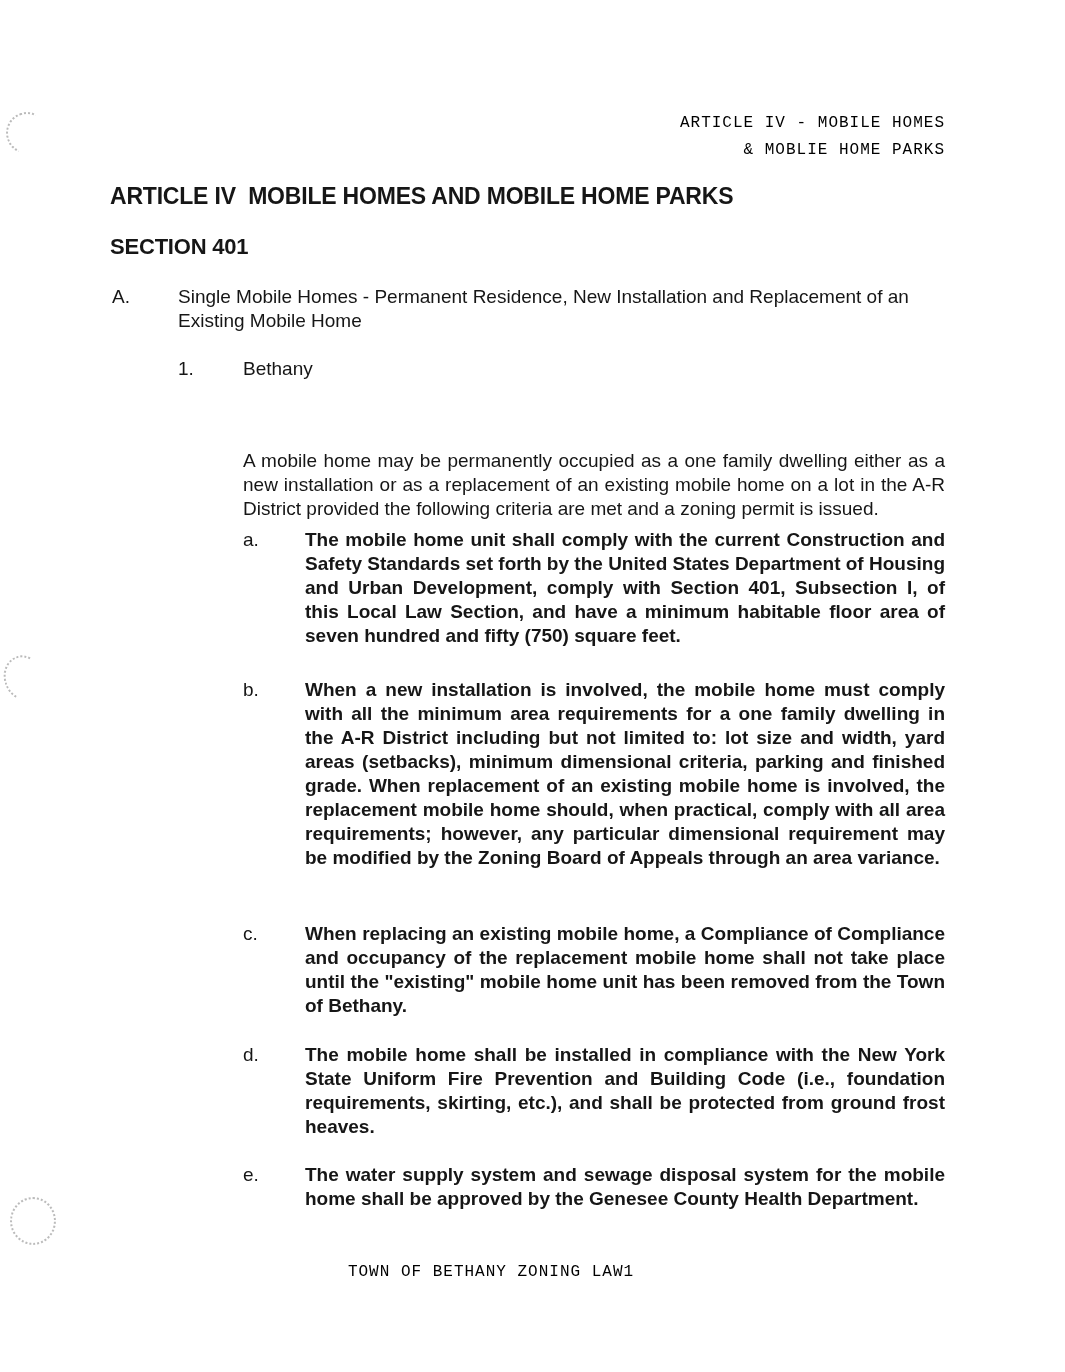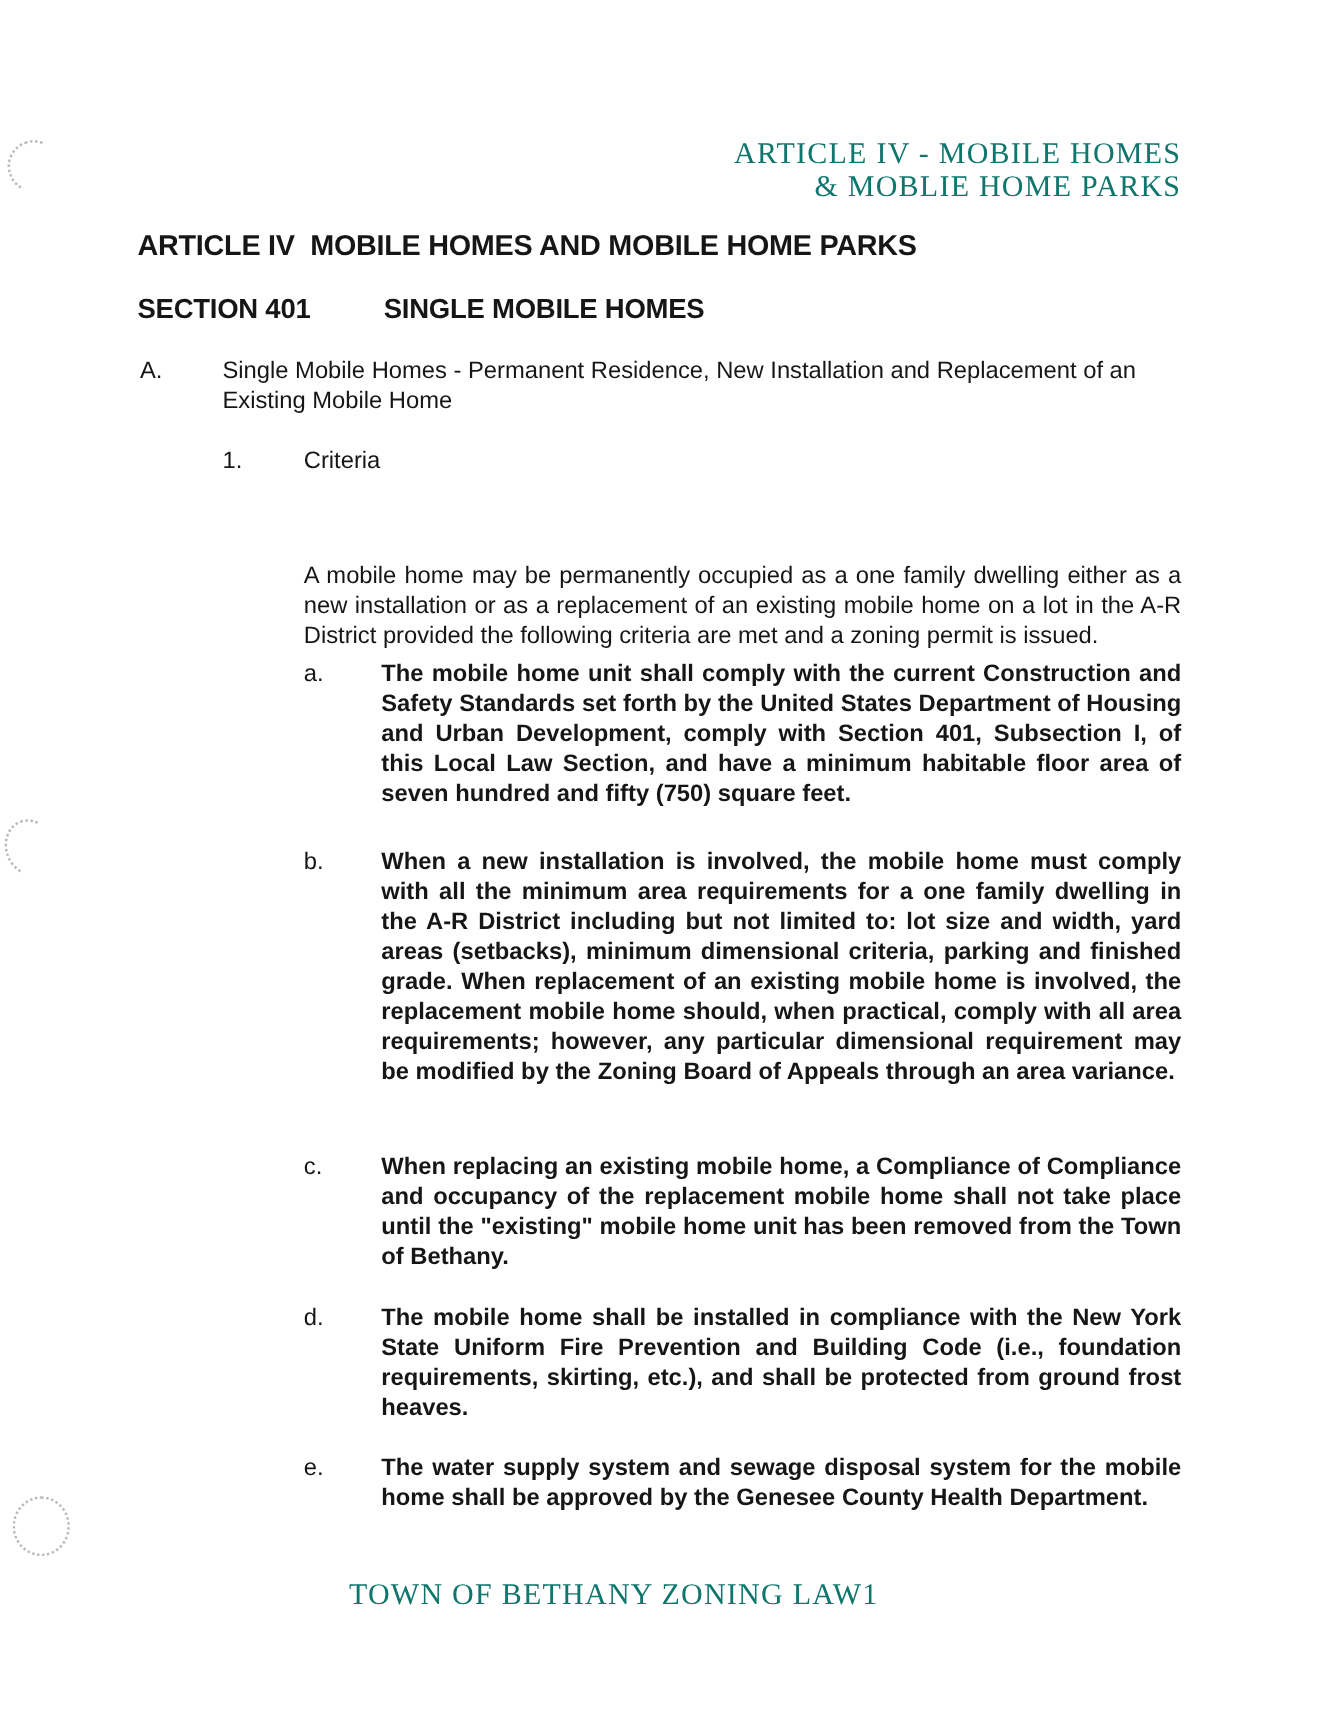--- a/index.html
+++ b/index.html
@@ -13,23 +13,23 @@
     height: 1372px;
     margin: 0 auto;
     background: #ffffff;
     overflow: hidden;
     color: #161616;
     font-family: "Liberation Sans", sans-serif;
   }
 
   
   .mono {
-    font-family: Liberation Serif, serif;
-    font-size: 24px;
-    color: #0f766e;
+    font-family: Liberation Mono, monospace;
+    font-size: 16px;
+    color: #000000;
   }
 
   .header-right {
     position: absolute;
     top: 110px;
     right: 120px;
     text-align: right;
     line-height: 27px;
     letter-spacing: 1px;
   }
@@ -140,31 +140,30 @@
 
   <div class="header-right mono">
     <div>ARTICLE IV - MOBILE HOMES</div>
     <div>&amp; MOBLIE HOME PARKS</div>
   </div>
 
   <div class="doc-title">ARTICLE IV  MOBILE HOMES AND MOBILE HOME PARKS</div>
 
   <div class="section-row">
     <span class="section-num">SECTION 401</span>
-    <span>SINGLE MOBILE HOMES</span>
   </div>
 
   <div class="clause-a body-text">
     <span class="label-col">A.</span>
     <span>Single Mobile Homes - Permanent Residence, New Installation and Replacement of an Existing Mobile Home</span>
   </div>
 
   <div class="sub-1 body-text">
     <span class="label-col">1.</span>
-    <span>Criteria</span>
+    <span>Bethany</span>
   </div>
 
   <div class="intro-para body-text">A mobile home may be permanently occupied as a one family dwelling either as a new installation or as a replacement of an existing mobile home on a lot in the A-R District provided the following criteria are met and a zoning permit is issued.</div>
 
   <div class="crit crit-a body-text">
     <span class="label-col">a.</span>
     <span class="text-col">The mobile home unit shall comply with the current Construction and Safety Standards set forth by the United States Department of Housing and Urban Development, comply with Section 401, Subsection I, of this Local Law Section, and have a minimum habitable floor area of seven hundred and fifty (750) square feet.</span>
   </div>
 
   <div class="crit crit-b body-text">

